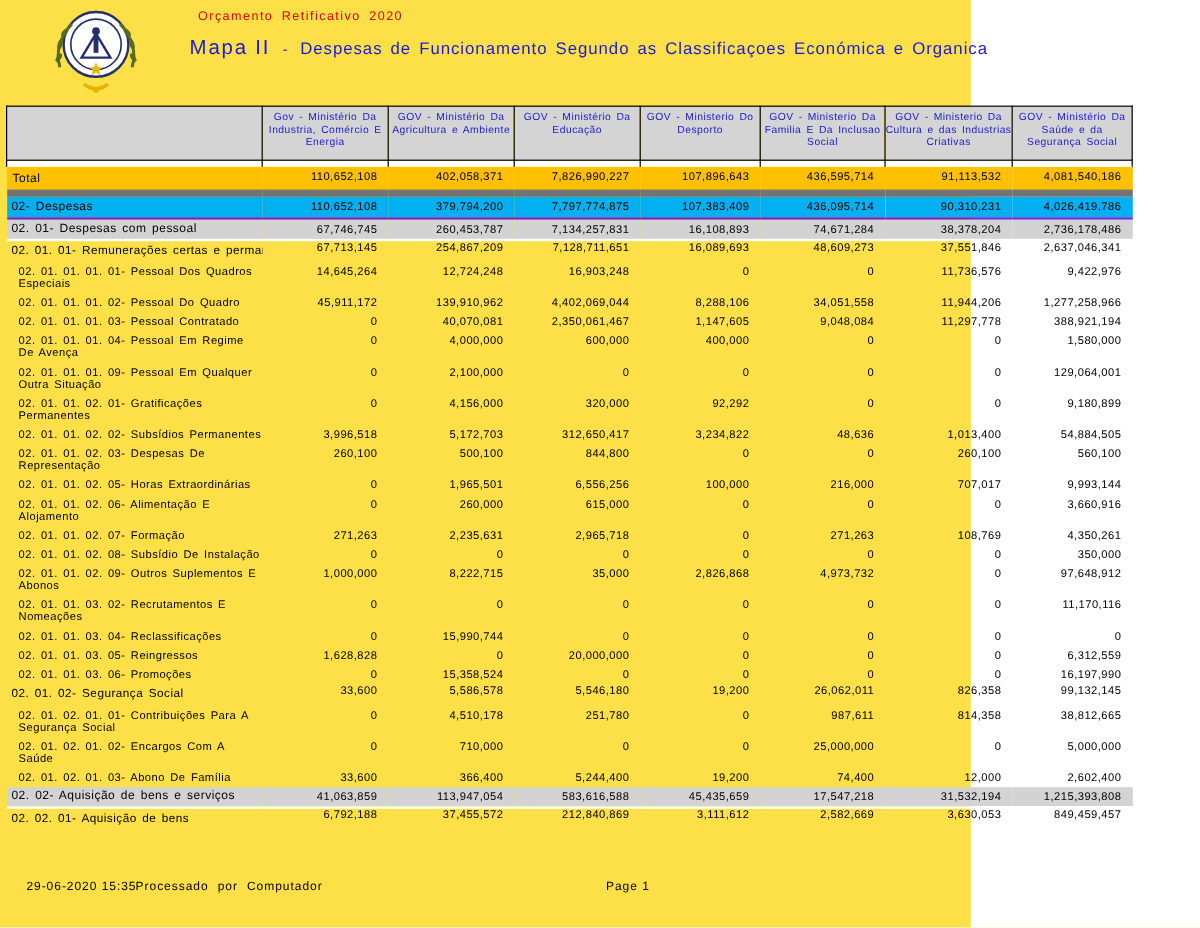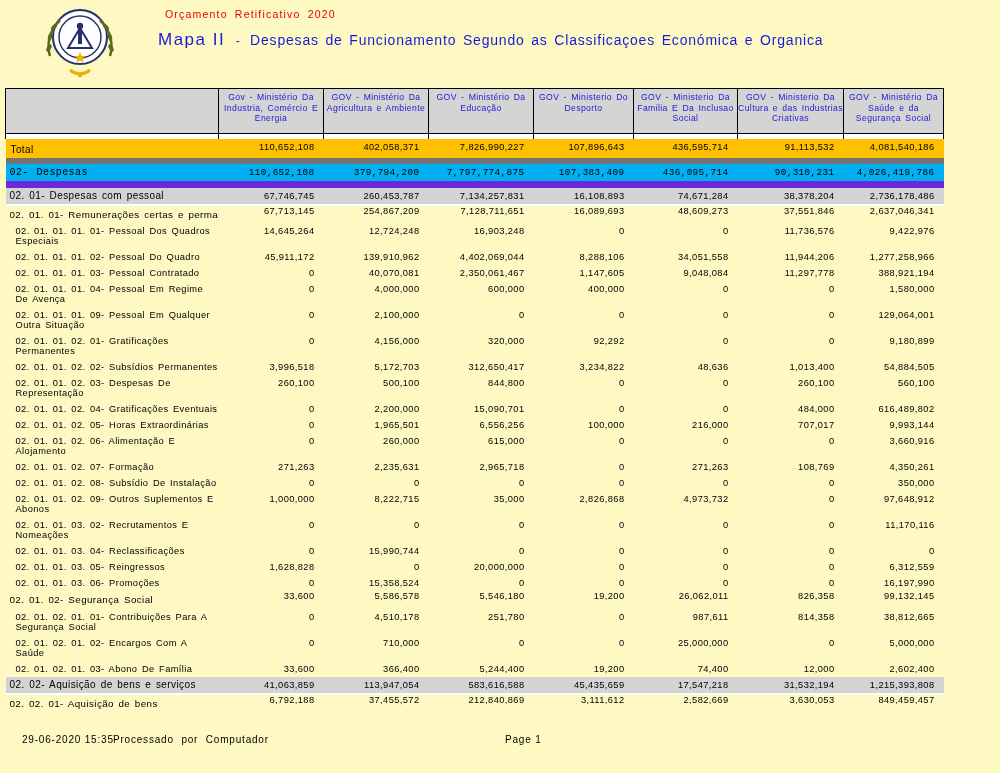--- a/index.html
+++ b/index.html
@@ -1,18 +1,18 @@
 <!DOCTYPE html>
 <html><head>
 <meta charset="utf-8">
 <style>
   * { margin:0; padding:0; box-sizing:border-box; }
   html,body { background:#ffffff; }
   .page {
-    position:relative; width:1000px; height:773px; background:#fef9c3;
+    position:relative; width:809px; height:773px; background:#fde047;
     font-family:"Liberation Sans", sans-serif; color:#000;
   }
   
   .logo { position:absolute; left:36px; top:4px; }
   .title-red {
     position:absolute; left:165px; top:8px;
     color:#e80000; font-size:10.5px; letter-spacing:1.2px; word-spacing:3px;
   }
   .title-line { position:absolute; left:158px; top:30px; color:#1a1ad6; white-space:nowrap; }
   .map-label { font-size:17px; letter-spacing:1.5px; }
@@ -29,21 +29,21 @@
     color:#1a1ad6; font-weight:normal; font-size:8.6px; line-height:10.5px;
     text-align:center; vertical-align:top; padding-top:3px; overflow:hidden;
   }
   tr.spacer th { height:5px; background:#fff; border-left:1px solid #000; border-right:1px solid #000; padding:0; }
   td { vertical-align:top; overflow:hidden; }
   td.lbl { padding-left:10px; line-height:10px; padding-top:3px; padding-bottom:3px; }
   td.val { text-align:right; padding-right:9px; padding-top:3px; white-space:nowrap; }
   
   tr.r-total td { background:#ffc000; border-bottom:6px solid #737373; height:18px; }
   tr.r-total td.lbl { padding-top:6px; padding-left:5px; white-space:nowrap; font-size:10px; }
-  tr.r-blue td { background:#00b0f0; border-bottom:7px solid #6d28d9; height:17px;font-family:Liberation Mono, monospace; }
+  tr.r-blue td { background:#00b0f0; border-bottom:2px solid #6d28d9; height:17px; }
   tr.r-blue td.lbl { padding-top:4px; padding-left:4px; white-space:nowrap; font-size:10px; }
   tr.r-gray td { background:#d3d3d3; border-bottom:2px solid #fff; height:16px; }
   tr.r-gray td.lbl { padding-top:3px; padding-left:4px; white-space:nowrap; font-size:10px; }
   tr.r-sub td { height:18px; }
   tr.r-sub td.lbl { padding-left:4px; white-space:nowrap; font-size:9.8px; padding-top:4px; }
   tr.r-sub td.val { padding-top:0; }
   tr.r-detail td { height:15px; }
   
   .footer { position:absolute; top:734px; left:0; width:1000px; font-size:10px; letter-spacing:0.8px; }
   .f-date { position:absolute; left:22px; top:0; }
@@ -236,30 +236,20 @@
           <td class="lbl">02. 01. 01. 02. 03- Despesas De Representação</td>
           <td class="val">260,100</td>
           <td class="val">500,100</td>
           <td class="val">844,800</td>
           <td class="val">0</td>
           <td class="val">0</td>
           <td class="val">260,100</td>
           <td class="val">560,100</td>
         </tr>
         <tr class="r-detail">
-          <td class="lbl">02. 01. 01. 02. 04- Gratificações Eventuais</td>
-          <td class="val">0</td>
-          <td class="val">2,200,000</td>
-          <td class="val">15,090,701</td>
-          <td class="val">0</td>
-          <td class="val">0</td>
-          <td class="val">484,000</td>
-          <td class="val">616,489,802</td>
-        </tr>
-        <tr class="r-detail">
           <td class="lbl">02. 01. 01. 02. 05- Horas Extraordinárias</td>
           <td class="val">0</td>
           <td class="val">1,965,501</td>
           <td class="val">6,556,256</td>
           <td class="val">100,000</td>
           <td class="val">216,000</td>
           <td class="val">707,017</td>
           <td class="val">9,993,144</td>
         </tr>
         <tr class="r-detail">

